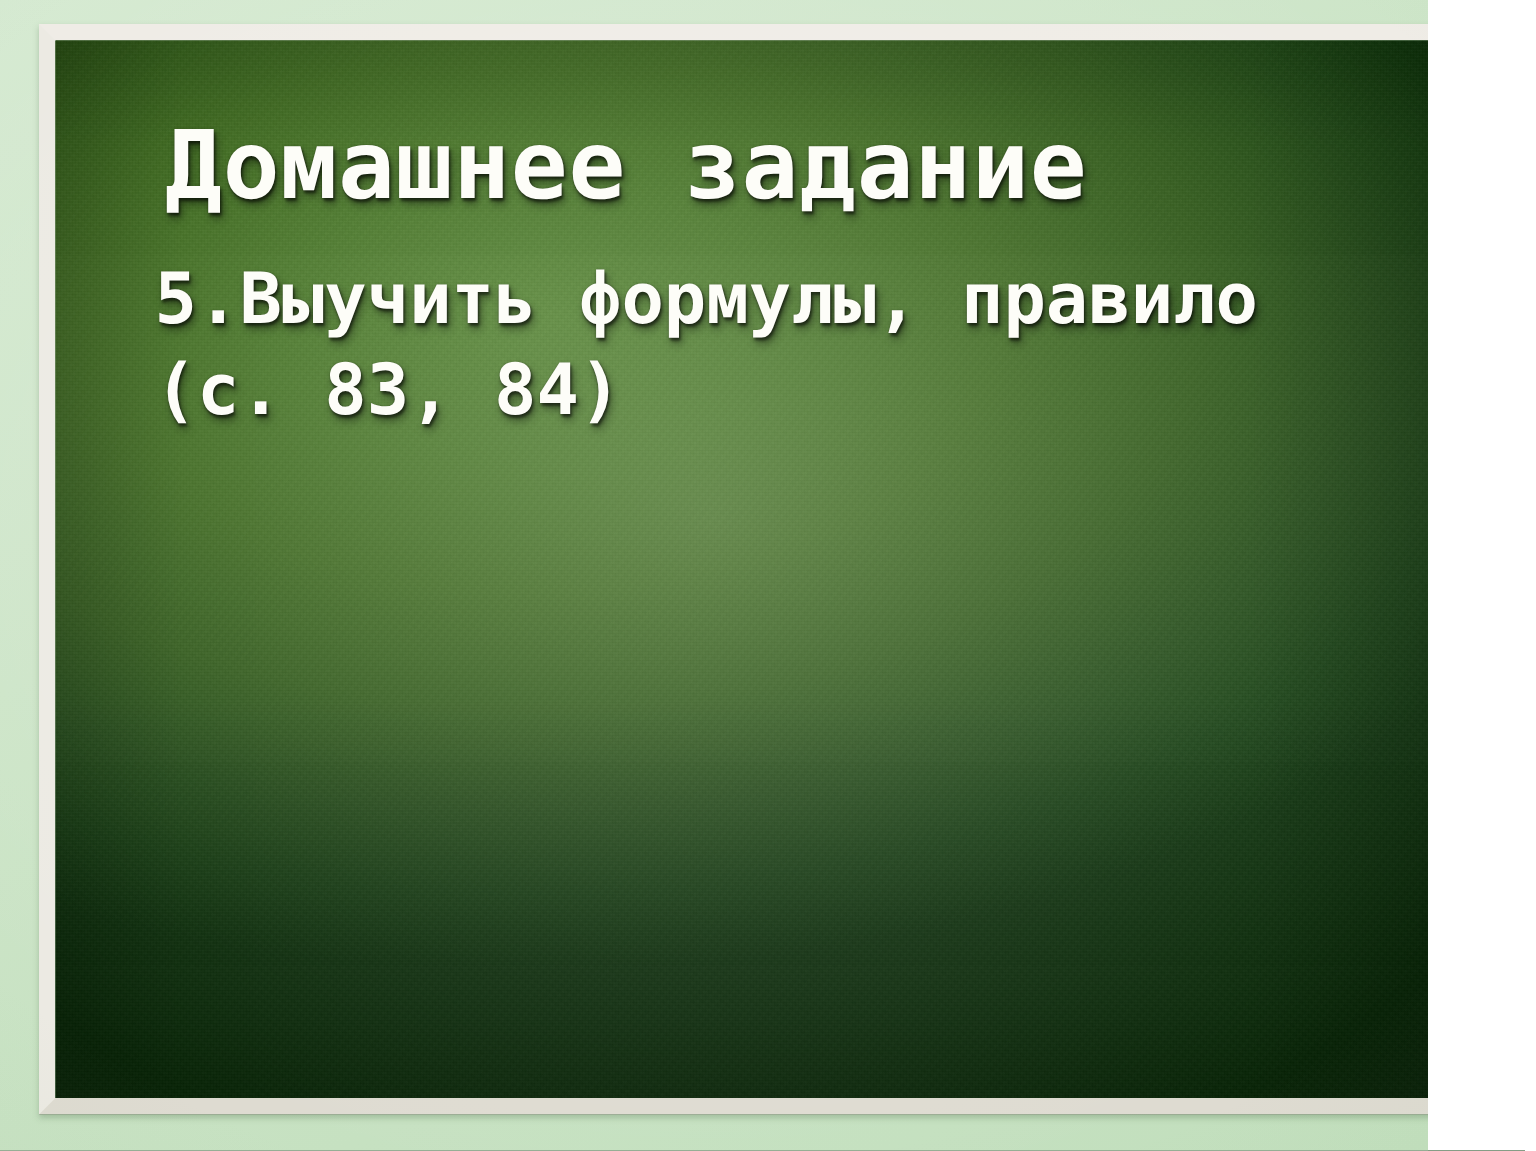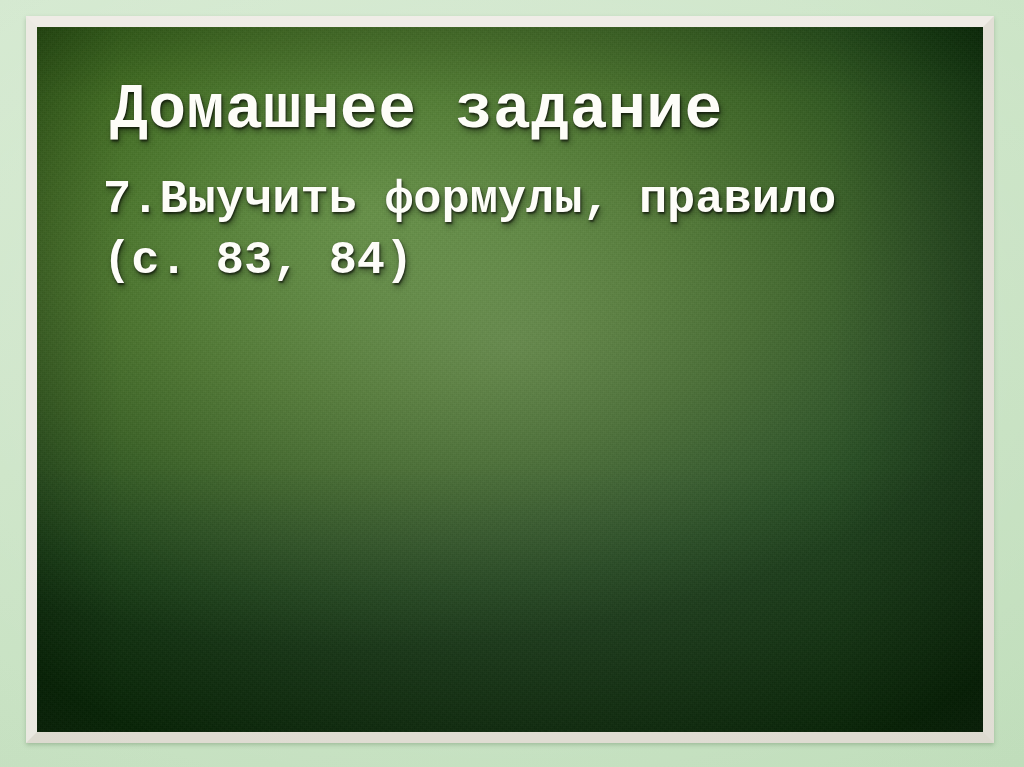--- a/index.html
+++ b/index.html
@@ -10,26 +10,25 @@
     overflow: hidden;
   }
 
   body {
     font-family: "DejaVu Sans Mono", "Liberation Mono", monospace;
   }
 
   
   .slide {
     position: relative;
-    width: 1024px;
+    width: 952px;
     height: 767px;
     background:
       linear-gradient(155deg, #d6ead2 0%, #cde5c8 38%, #c6e1c1 72%, #c2dfbd 100%);
     overflow: hidden;
-    font-family: Liberation Mono, monospace;
   }
 
   
   .slide::after {
     content: "";
     position: absolute;
     inset: 0;
     pointer-events: none;
     background: radial-gradient(ellipse 120% 110% at 50% 45%,
                 rgba(255,255,255,0.22) 0%,
@@ -150,19 +149,19 @@
 
   <div class="board-frame">
 
     <div class="board">
 
       <div class="content">
 
         <h1 class="board-title chalk">Домашнее задание</h1>
 
         <ul class="board-list">
-          <li class="board-list-item chalk">7.Выучить формулы, правило (с. 83, 84)</li>
+          <li class="board-list-item chalk">5.Выучить формулы, правило (с. 83, 84)</li>
         </ul>
 
       </div>
     </div>
   </div>
 </div>
 
 </body></html>

